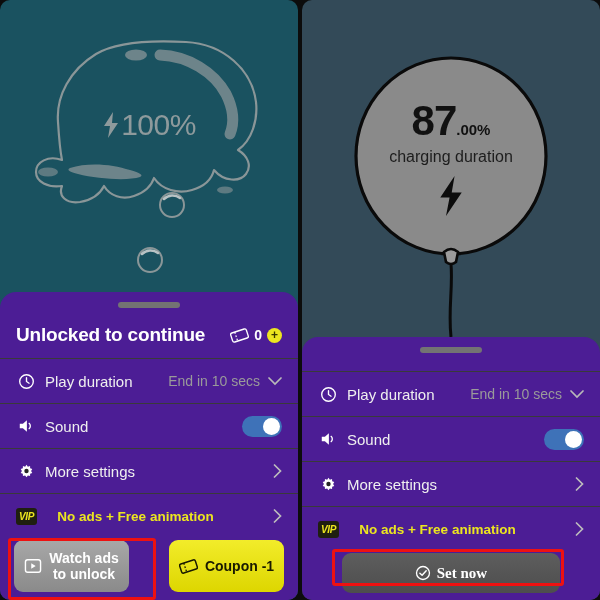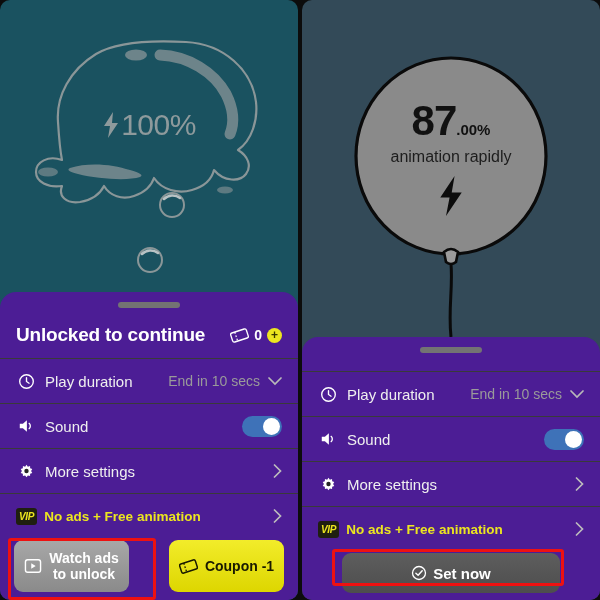--- a/index.html
+++ b/index.html
@@ -53,35 +53,35 @@
   .row-value{color:#9a9a9a;font-size:14px;margin-right:8px;}
   .chev{color:#bdbdbd;font-size:15px;line-height:1;}
   .chev-d{color:#b9b9b9;font-size:13px;}
 
   .toggle{width:40px;height:21px;border-radius:11px;background:#3e72b8;position:relative;}
   .toggle .knob{position:absolute;top:2px;right:2px;width:17px;height:17px;
     border-radius:50%;background:#fff;}
 
   .vip-badge{background:#1f1f10;color:#ece61f;font-size:10px;font-weight:800;
     padding:3px 3px;border-radius:3px;letter-spacing:-.3px;font-style:italic;}
-  .vip-label{color:#ece61f;font-size:13.5px;font-weight:700;flex:1;margin-left:7px;}
+  .vip-label{color:#ece61f;font-size:13.5px;font-weight:700;flex:1;margin-left:20px;}
 
   
   .btn-bar-left{position:absolute;left:0;top:540px;width:298px;height:60px;
     display:flex;gap:24px;padding:0 14px;box-sizing:border-box;}
   .btn{border-radius:9px;display:flex;align-items:center;justify-content:center;
     gap:7px;font-size:14px;font-weight:600;}
   .btn-watch{flex:1;background:linear-gradient(180deg,#a8a8a8,#8a8a8a);color:#fff;
     height:52px;line-height:1.15;text-align:center;}
   .btn-coupon{flex:1;background:linear-gradient(180deg,#f2ec2a,#ddd600);color:#1a1a00;
     height:52px;margin-left:16px;}
   .btn-set{position:absolute;left:40px;top:553px;width:218px;height:40px;
     background:linear-gradient(180deg,#5e5e5e,#4d4d4d);color:#fff;border-radius:9px;
     display:flex;align-items:center;justify-content:center;gap:6px;
-    font-size:15px;font-weight:600;}
+    font-size:15px;font-weight:600;font-family:Liberation Serif, serif;}
 
   .hl{position:absolute;border:3px solid #ee1111;border-radius:3px;box-sizing:border-box;}
   .hl-left{left:8px;top:538px;width:148px;height:62px;}
   .hl-right{left:332px;top:549px;width:232px;height:37px;}
 
   .ico-svg{display:block;}
 </style>
 </head>
 <body>
 
@@ -227,21 +227,21 @@
       <svg class="blob-svg" width="298" height="337" viewBox="0 0 298 337">
         <ellipse cx="149" cy="156" rx="95" ry="98" fill="#8a8a8a" stroke="#0a0a0a" stroke-width="3.2"></ellipse>
         <path d="M142 252 Q149 246 156 252 L154 262 Q149 266 144 262 Z" fill="#9b9b9b" stroke="#0a0a0a" stroke-width="2.6"></path>
         <path d="M149 264 C151 288 146 310 149 337" fill="none" stroke="#0a0a0a" stroke-width="3"></path>
       </svg>
 
       <div class="balloon-txt">
         <div>
           <span class="bigpct">87</span><span class="dotpct">.00%</span>
         </div>
-        <div class="chg">animation rapidly</div>
+        <div class="chg">charging duration</div>
         <div style="margin-top:10px">
           <svg width="26" height="40" viewBox="0 0 18 28" class="ico-svg" style="margin:0 auto">
               <path d="M11.5 0 L1.5 15 L8 15 L5.5 28 L16.5 11.5 L9.5 11.5 Z" fill="#0c0c0c"></path>
             </svg>
         </div>
       </div>
     </div>
 
     <div class="sheet sheet-right">
       <div class="handle"></div>

